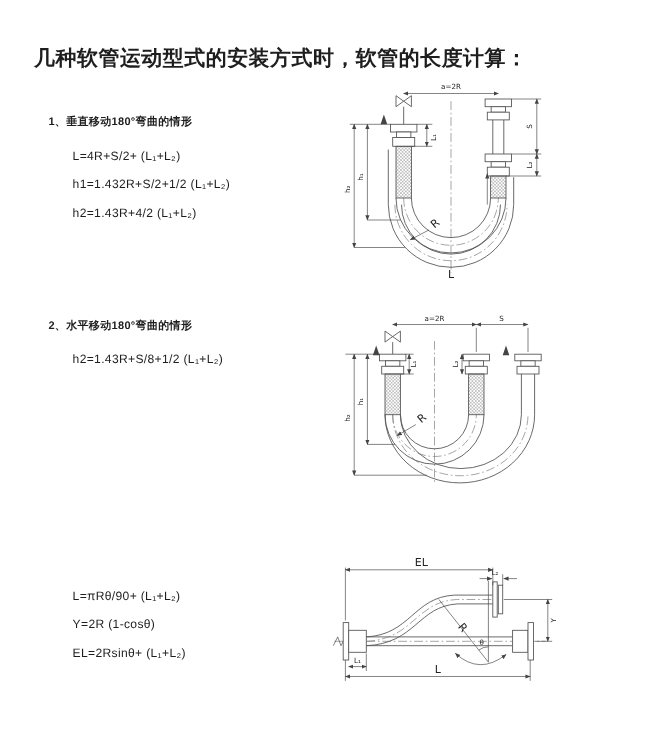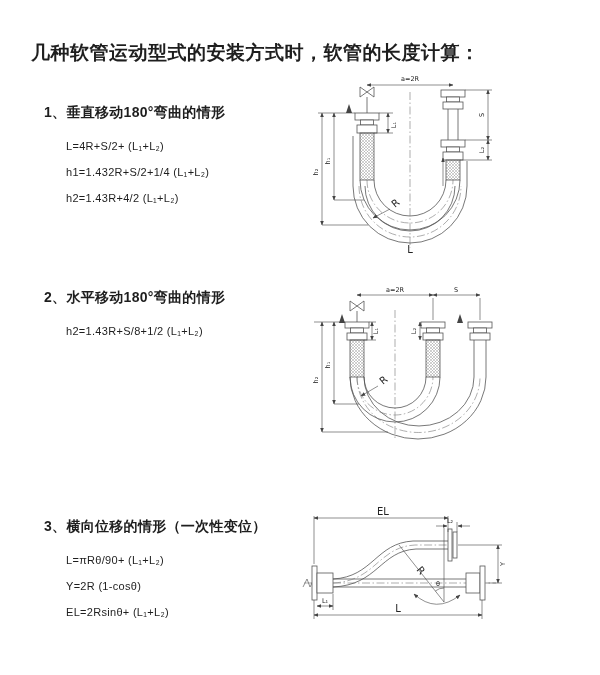--- a/index.html
+++ b/index.html
@@ -2,21 +2,21 @@
 <html><head>
 <meta charset="utf-8">
 <style>
   html,body{margin:0;padding:0;}
   body{
     width:600px;height:675px;background:#ffffff;position:relative;overflow:hidden;
     font-family:"Liberation Sans","DejaVu Sans",sans-serif;color:#1e1e1e;
   }
   .title{position:absolute;left:31px;top:22px;font-size:19px;font-weight:700;letter-spacing:.5px;margin-top:18px;}
   .sec{position:absolute;left:44px;}
-  .sec .hd{font-size:14px;font-weight:700;margin:0;letter-spacing:.3px;}
+  .sec .hd{font-size:10px;font-weight:700;margin:0;letter-spacing:.3px;}
   .sec .formulas{margin-top:11px;}
   .sec .f{margin:0 0 0 22px;font-size:11px;height:26px;line-height:26px;letter-spacing:.3px;}
   #sec1{top:104px;}
   #sec2{top:289px;}
   #sec3{top:518px;}
   .dg{position:absolute;}
   #d1{left:300px;top:66px;}
   #d2{left:302px;top:282px;}
   #d3{left:298px;top:498px;}
   .ln{fill:none;stroke:#555;stroke-width:0.8;}
@@ -41,34 +41,33 @@
     </pattern>
   </defs>
 </svg>
 
 <div class="title">几种软管运动型式的安装方式时，软管的长度计算：</div>
 
 <div class="sec" id="sec1">
   <p class="hd">1、垂直移动180°弯曲的情形</p>
   <div class="formulas">
     <p class="f">L=4R+S/2+ (L₁+L₂)</p>
-    <p class="f">h1=1.432R+S/2+1/4 (L₁+L₂)</p>
+    <p class="f">h1=1.432R+S/2+1/2 (L₁+L₂)</p>
     <p class="f">h2=1.43R+4/2 (L₁+L₂)</p>
   </div>
 </div>
 
 <div class="sec" id="sec2">
   <p class="hd">2、水平移动180°弯曲的情形</p>
   <div class="formulas">
     <p class="f">h2=1.43R+S/8+1/2 (L₁+L₂)</p>
   </div>
 </div>
 
 <div class="sec" id="sec3">
-  <p class="hd">3、横向位移的情形（一次性变位）</p>
   <div class="formulas">
     <p class="f">L=πRθ/90+ (L₁+L₂)</p>
     <p class="f">Y=2R (1-cosθ)</p>
     <p class="f">EL=2Rsinθ+ (L₁+L₂)</p>
   </div>
 </div>
 
 <svg id="d1" class="dg" width="250" height="190" viewBox="0 0 250 190">
   <line class="cl" x1="110" y1="26" x2="110" y2="182"></line>
 

